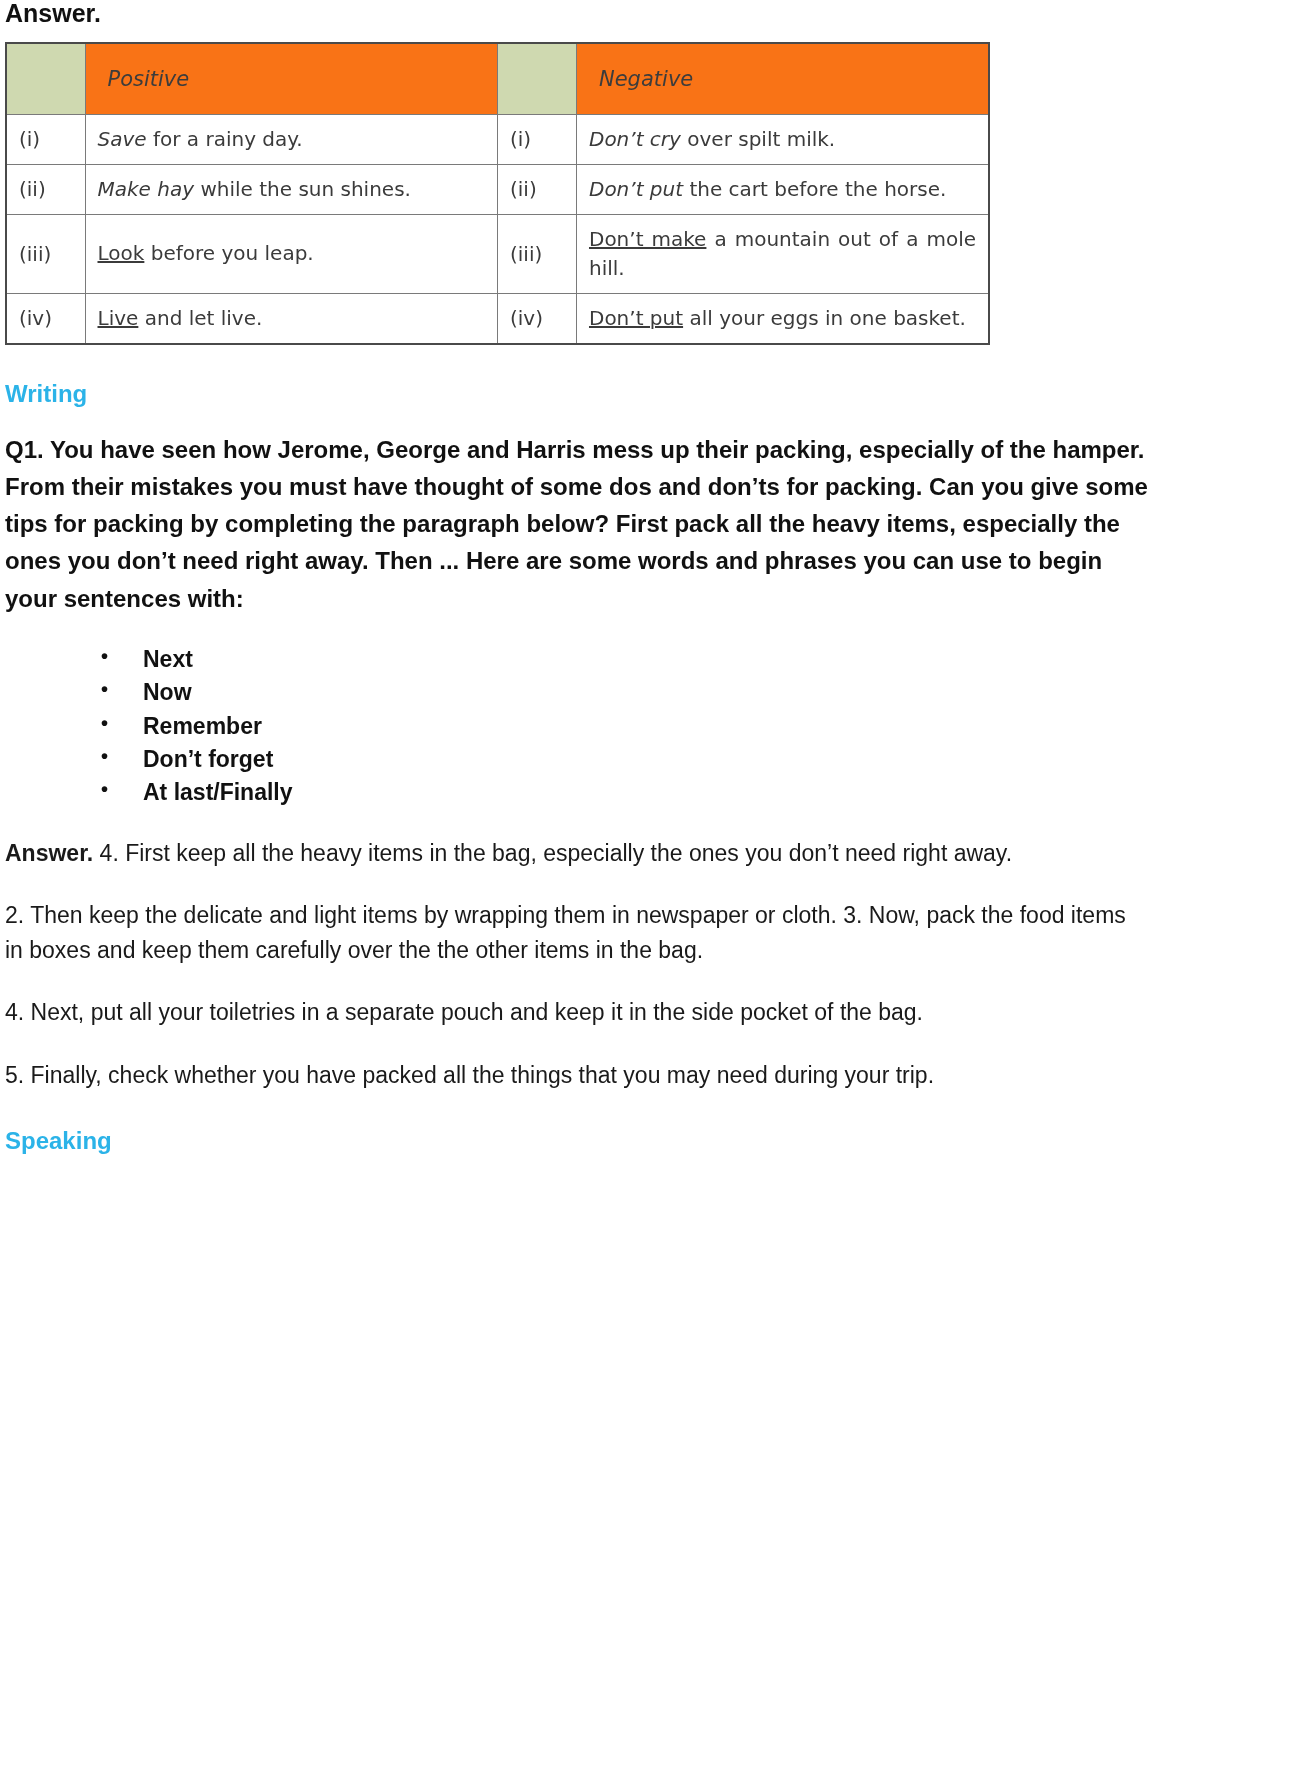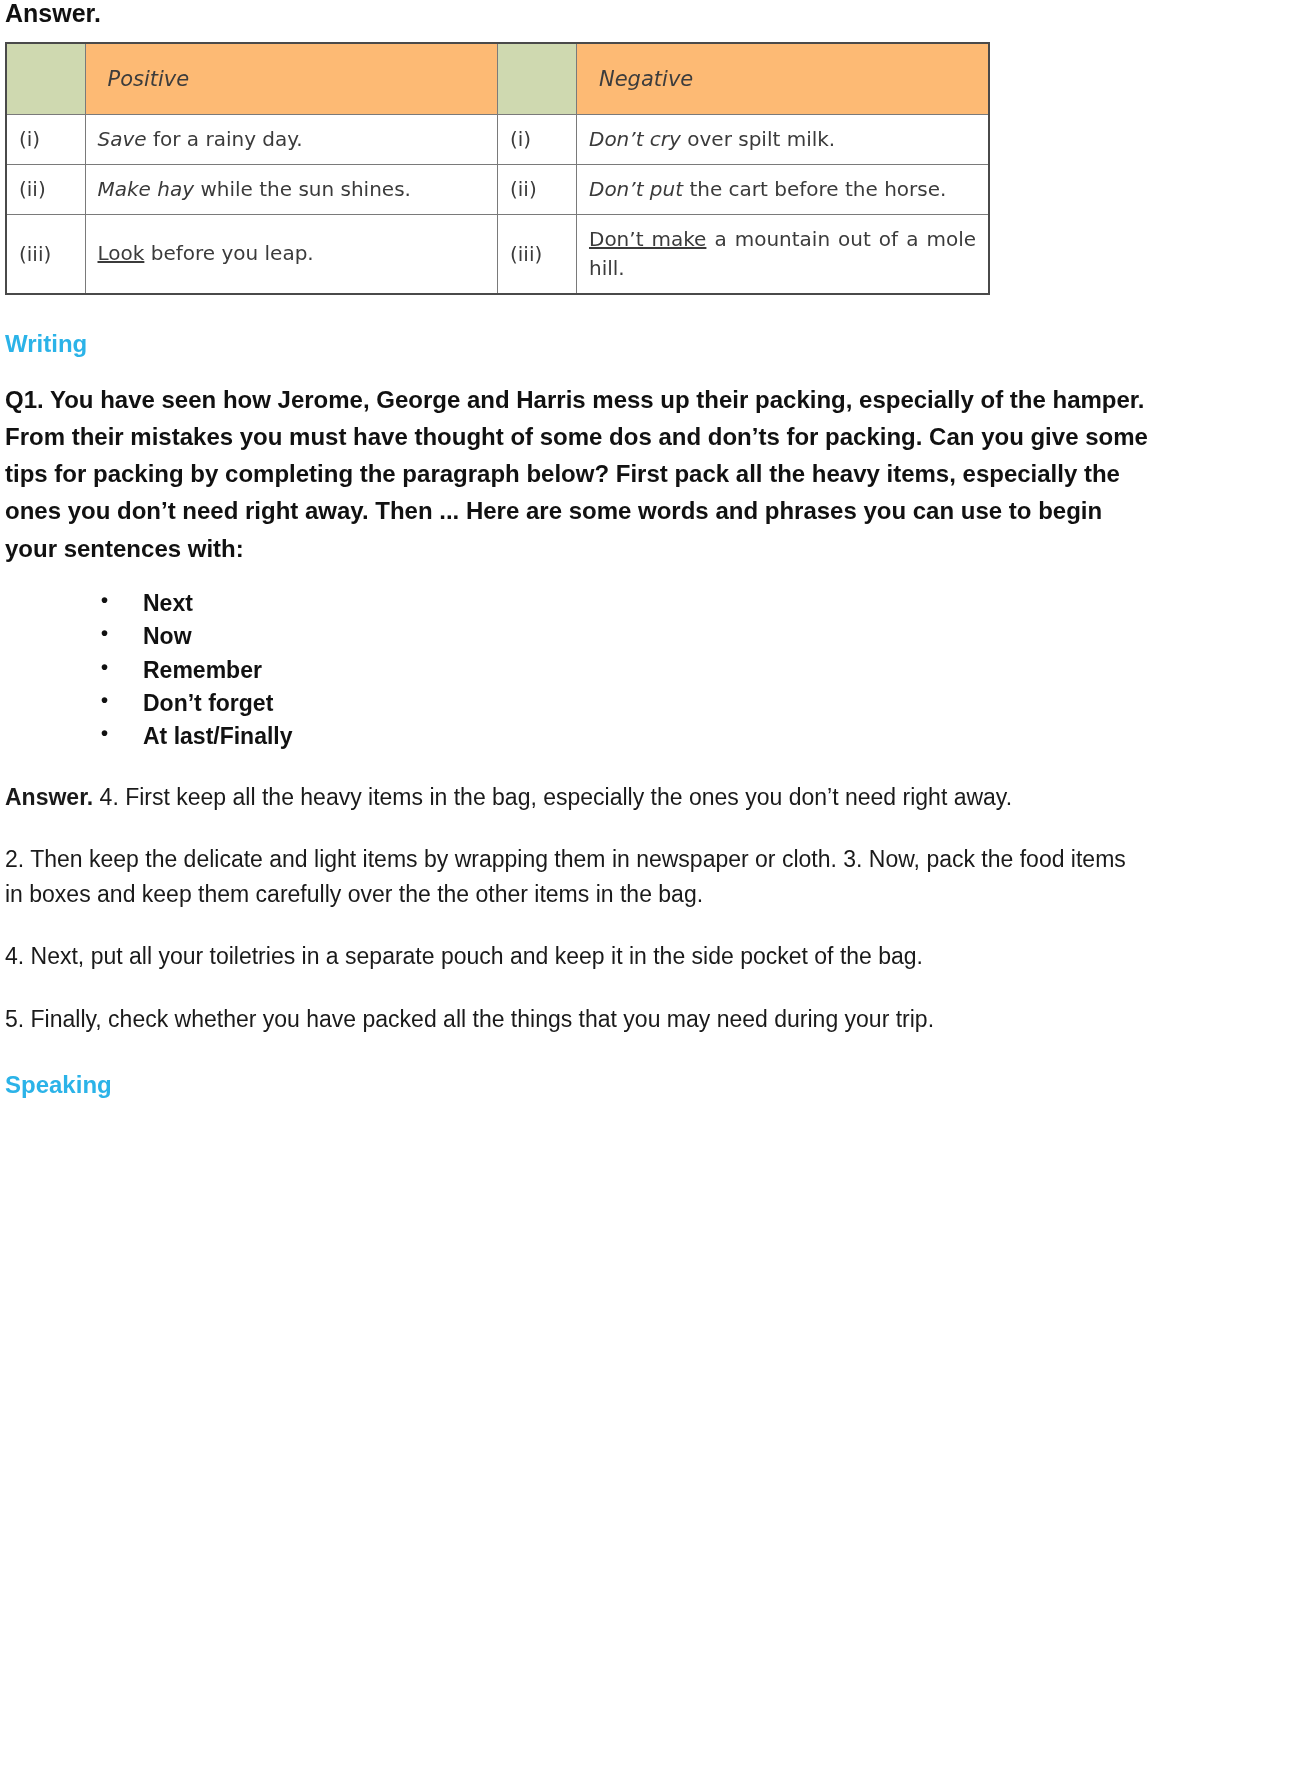--- a/index.html
+++ b/index.html
@@ -36,21 +36,21 @@
   }
   table.proverbs td, table.proverbs th {
     border: 1px solid #7a7a7a;
     padding: 10px 12px;
     vertical-align: middle;
     font-size: 20px;
     color: #3b3b3b;
     font-family: "DejaVu Sans", sans-serif;
   }
   table.proverbs thead th {
-    background: #fdba74;
+    background: #f97316;
     font-style: italic;
     font-weight: normal;
     text-align: left;
     font-size: 21px;
     color: #3c3c3c;
     height: 50px;
     padding-left: 22px;
   }
   table.proverbs thead th.numcol {
     background: #cfd9b0;
@@ -77,21 +77,21 @@
     color: #2bb3e8;
     font-size: 24px;
     font-weight: bold;
     margin: 36px 0 24px 0;
     line-height: 1.1;
   }
   p.question {
     font-size: 24px;
     font-weight: bold;
     line-height: 1.55;
-    margin: 0 0 20px 0;
+    margin: 0 0 26px 0;
     color: #111;
     max-width: 1145px;
   }
   ul.tips {
     margin: 0 0 26px 0;
     padding-left: 96px;
     list-style: none;
   }
   ul.tips li {
     font-size: 23px;
@@ -153,20 +153,26 @@
         <td class="textcell"><span class="it">Make hay</span><span> while the sun shines.</span></td>
         <td class="numcell">(ii)</td>
         <td class="textcell"><span class="it">Don’t put</span><span> the cart before the horse.</span></td>
       </tr>
       <tr>
         <td class="numcell">(iii)</td>
         <td class="textcell"><span class="u">Look</span><span> before you leap.</span></td>
         <td class="numcell">(iii)</td>
         <td class="textcell"><span class="u">Don’t make</span><span> a mountain out of a mole hill.</span></td>
       </tr>
+      <tr>
+        <td class="numcell">(iv)</td>
+        <td class="textcell"><span class="u">Live</span><span> and let live.</span></td>
+        <td class="numcell">(iv)</td>
+        <td class="textcell"><span class="u">Don’t put</span><span> all your eggs in one basket.</span></td>
+      </tr>
     </tbody>
   </table>
 
   <h2 class="section">Writing</h2>
 
   <p class="question">Q1. You have seen how Jerome, George and Harris mess up their packing, especially of the hamper. From their mistakes you must have thought of some dos and don’ts for packing. Can you give some tips for packing by completing the paragraph below? First pack all the heavy items, especially the ones you don’t need right away. Then ... Here are some words and phrases you can use to begin your sentences with:</p>
 
   <ul class="tips">
     <li>Next</li>
     <li>Now</li>

